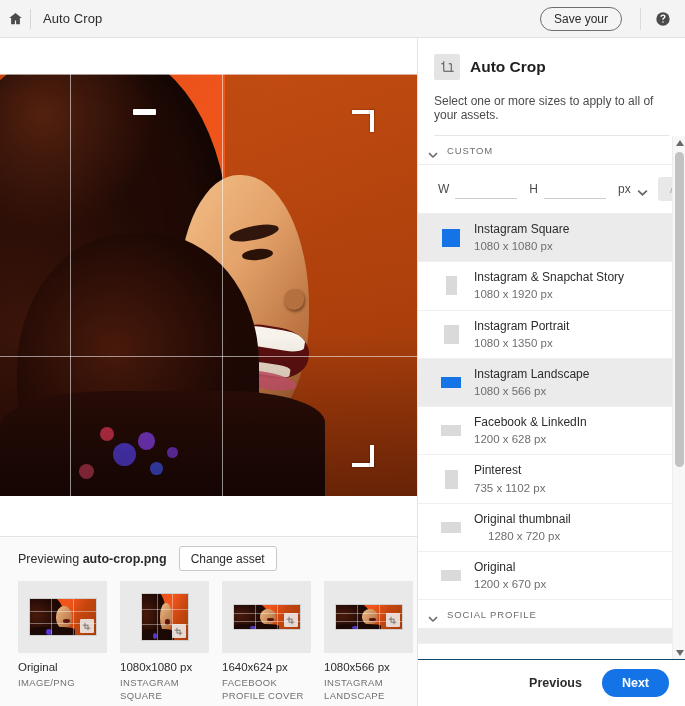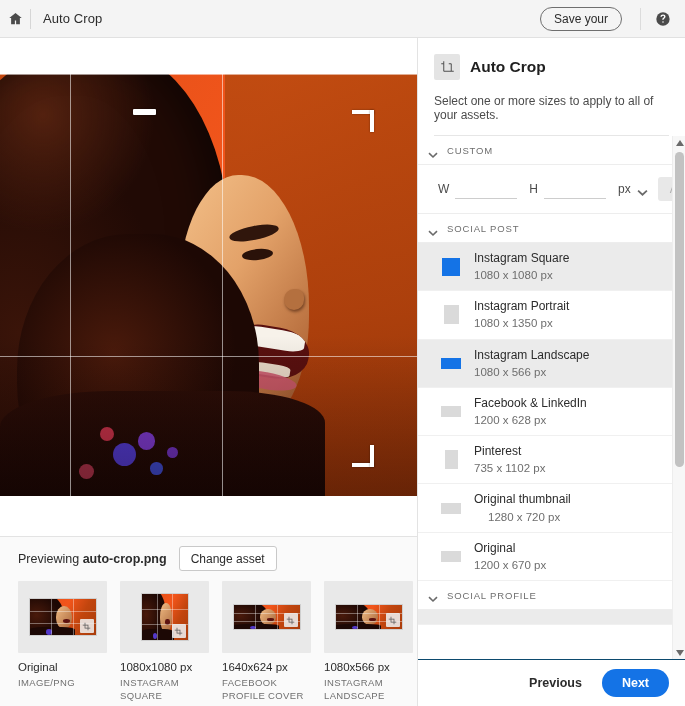--- a/index.html
+++ b/index.html
@@ -554,33 +554,36 @@
           <span class="fld-label">W</span>
           <input class="uline-input" value="" style="">
           <span class="fld-label" style="margin-left:12px">H</span>
           <input class="uline-input" value="" style="">
           <span class="unit">px</span>
           <span class="unit-chev"><svg viewBox="0 0 10 10">
               <path d="M1 3.2 5 7 9 3.2"></path>
             </svg></span>
           <button class="add-btn">Add</button>
         </div>
-        <div class="group-head">
-          <span class="chev"><svg viewBox="0 0 10 10">
-              <path d="M1 3.2 5 7 9 3.2"></path>
-            </svg></span>
-          <span class="group-label">SOCIAL POST</span>
-        </div>
         <div class="size-item selected">
           <span class="swatch-wrap">
             <span class="swatch" style="width:18px;height:18px"></span>
           </span>
           <span class="size-text" style="display: block;">
             <span class="size-name" style="display: block;">Instagram Square</span>
             <span class="size-dims" style="display: block;">1080 x 1080 px</span>
+          </span>
+        </div>
+        <div class="size-item">
+          <span class="swatch-wrap">
+            <span class="swatch" style="width:11px;height:19px"></span>
+          </span>
+          <span class="size-text" style="display: block;">
+            <span class="size-name" style="display: block;">Instagram &amp; Snapchat Story</span>
+            <span class="size-dims" style="display: block;">1080 x 1920 px</span>
           </span>
         </div>
         <div class="size-item">
           <span class="swatch-wrap">
             <span class="swatch" style="width:15px;height:19px"></span>
           </span>
           <span class="size-text" style="display: block;">
             <span class="size-name" style="display: block;">Instagram Portrait</span>
             <span class="size-dims" style="display: block;">1080 x 1350 px</span>
           </span>

